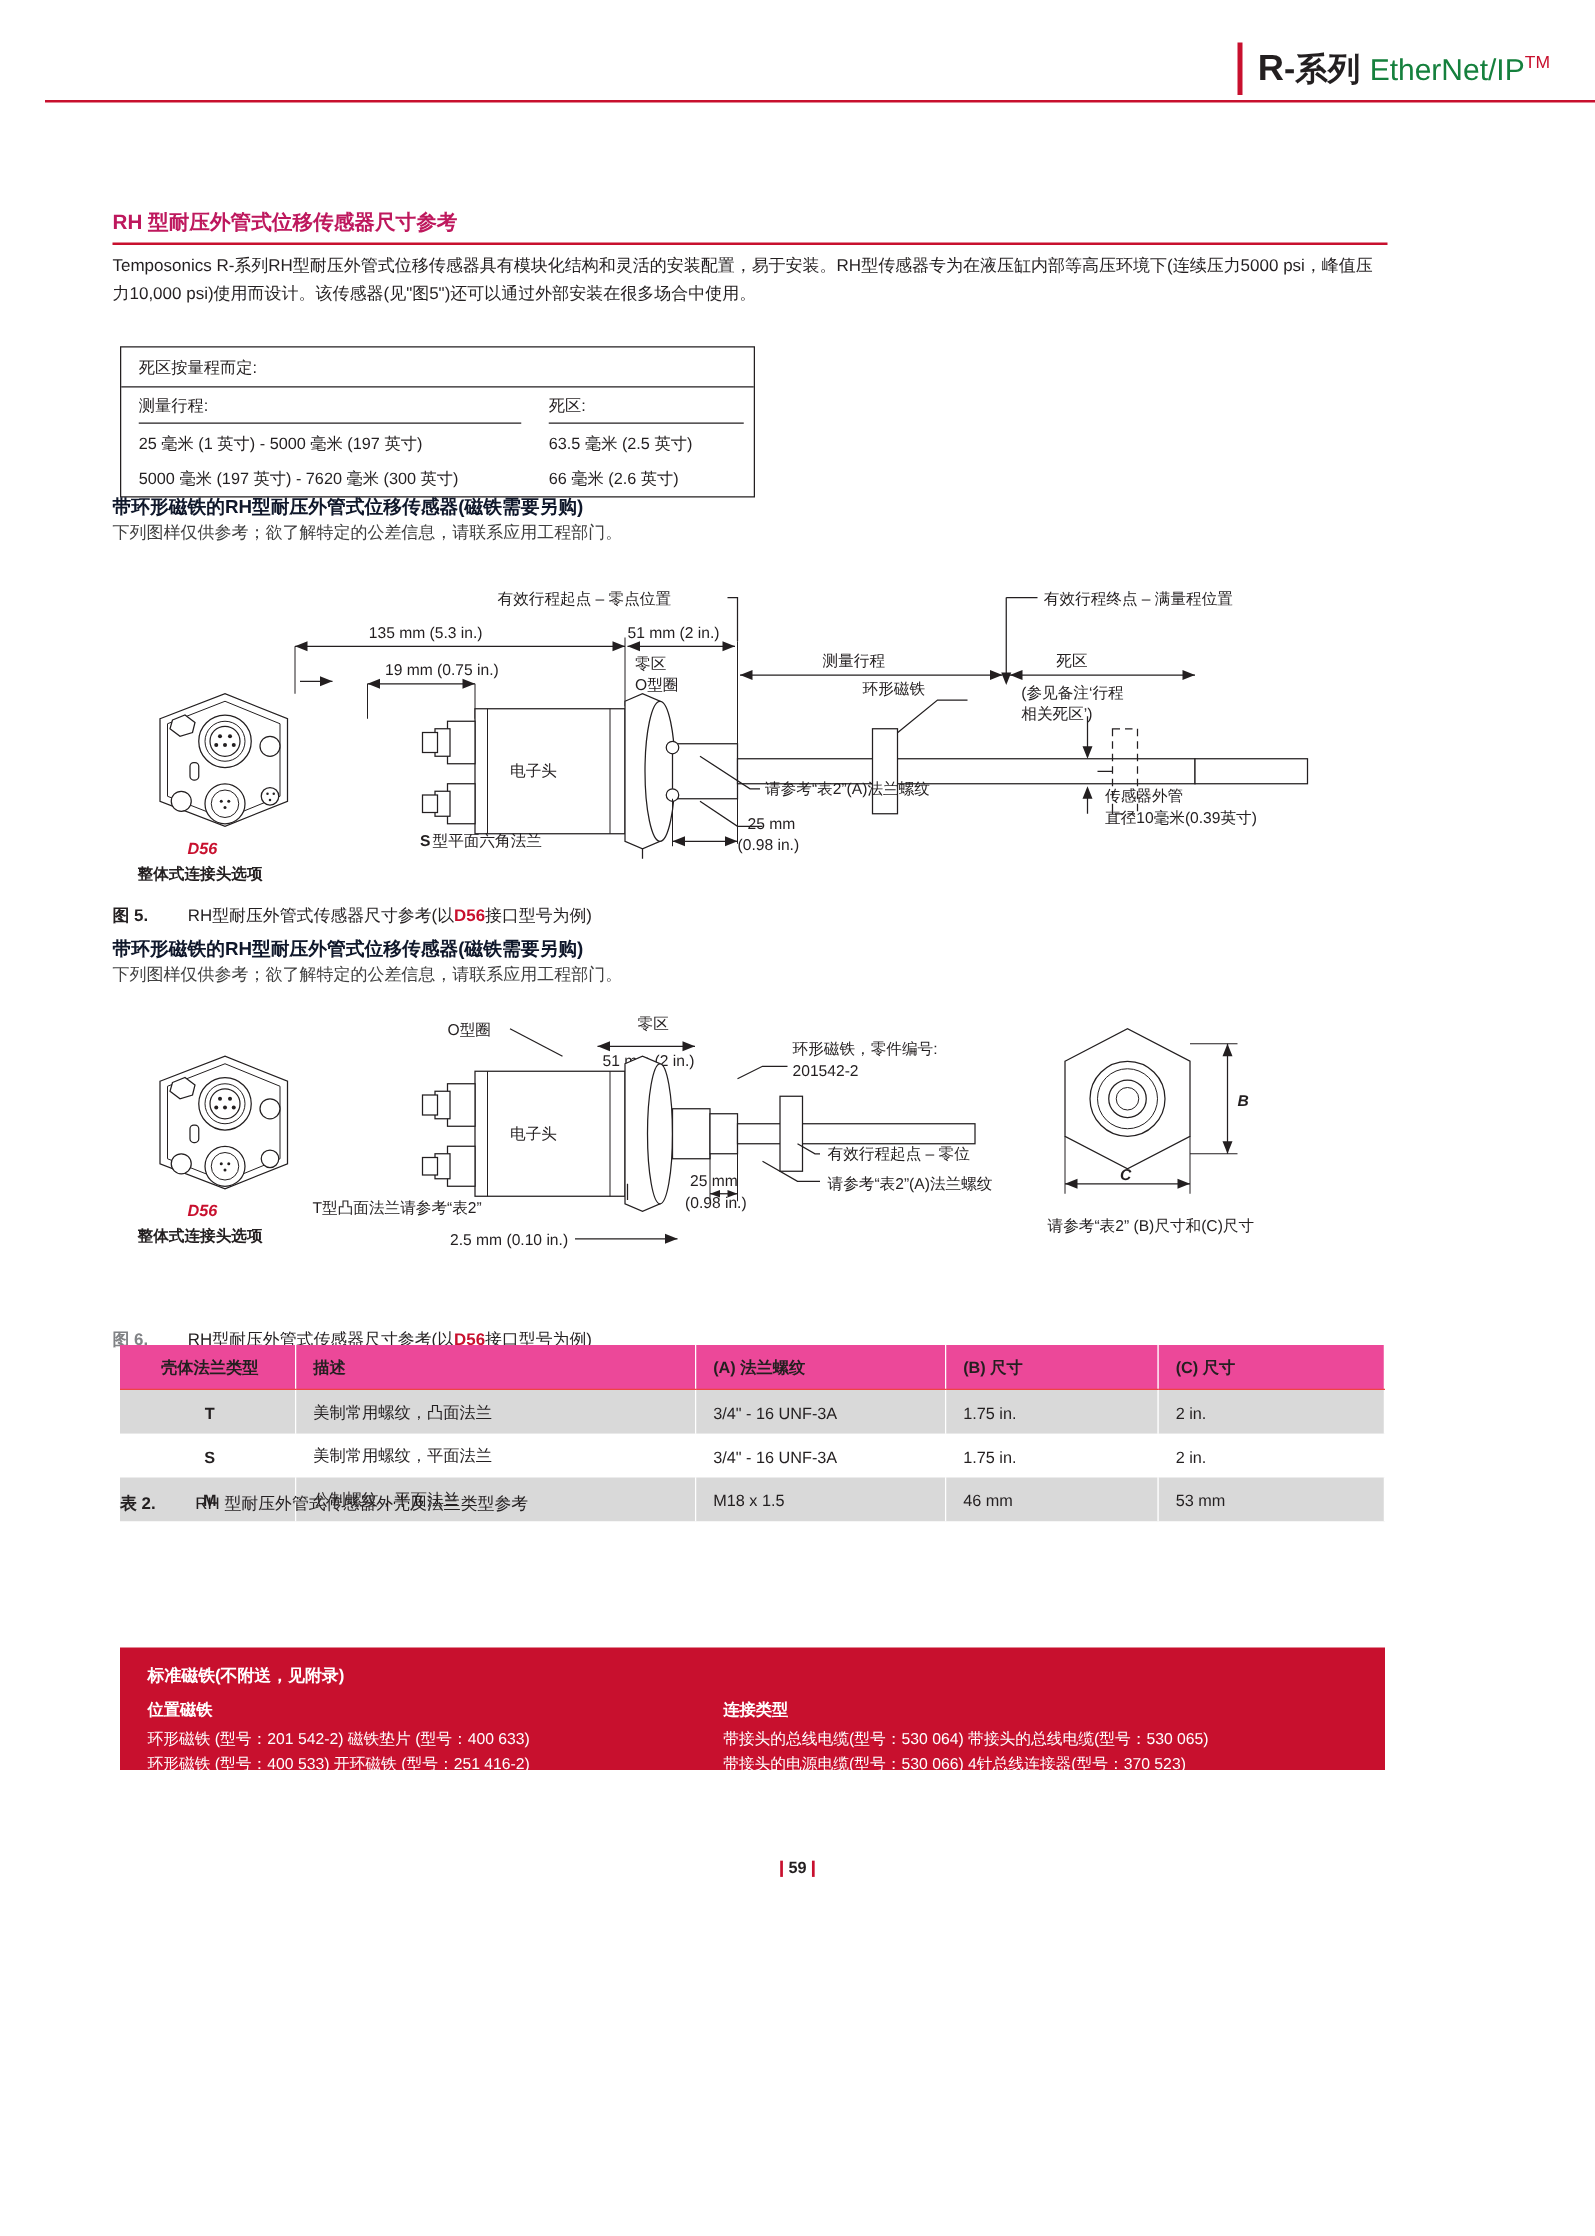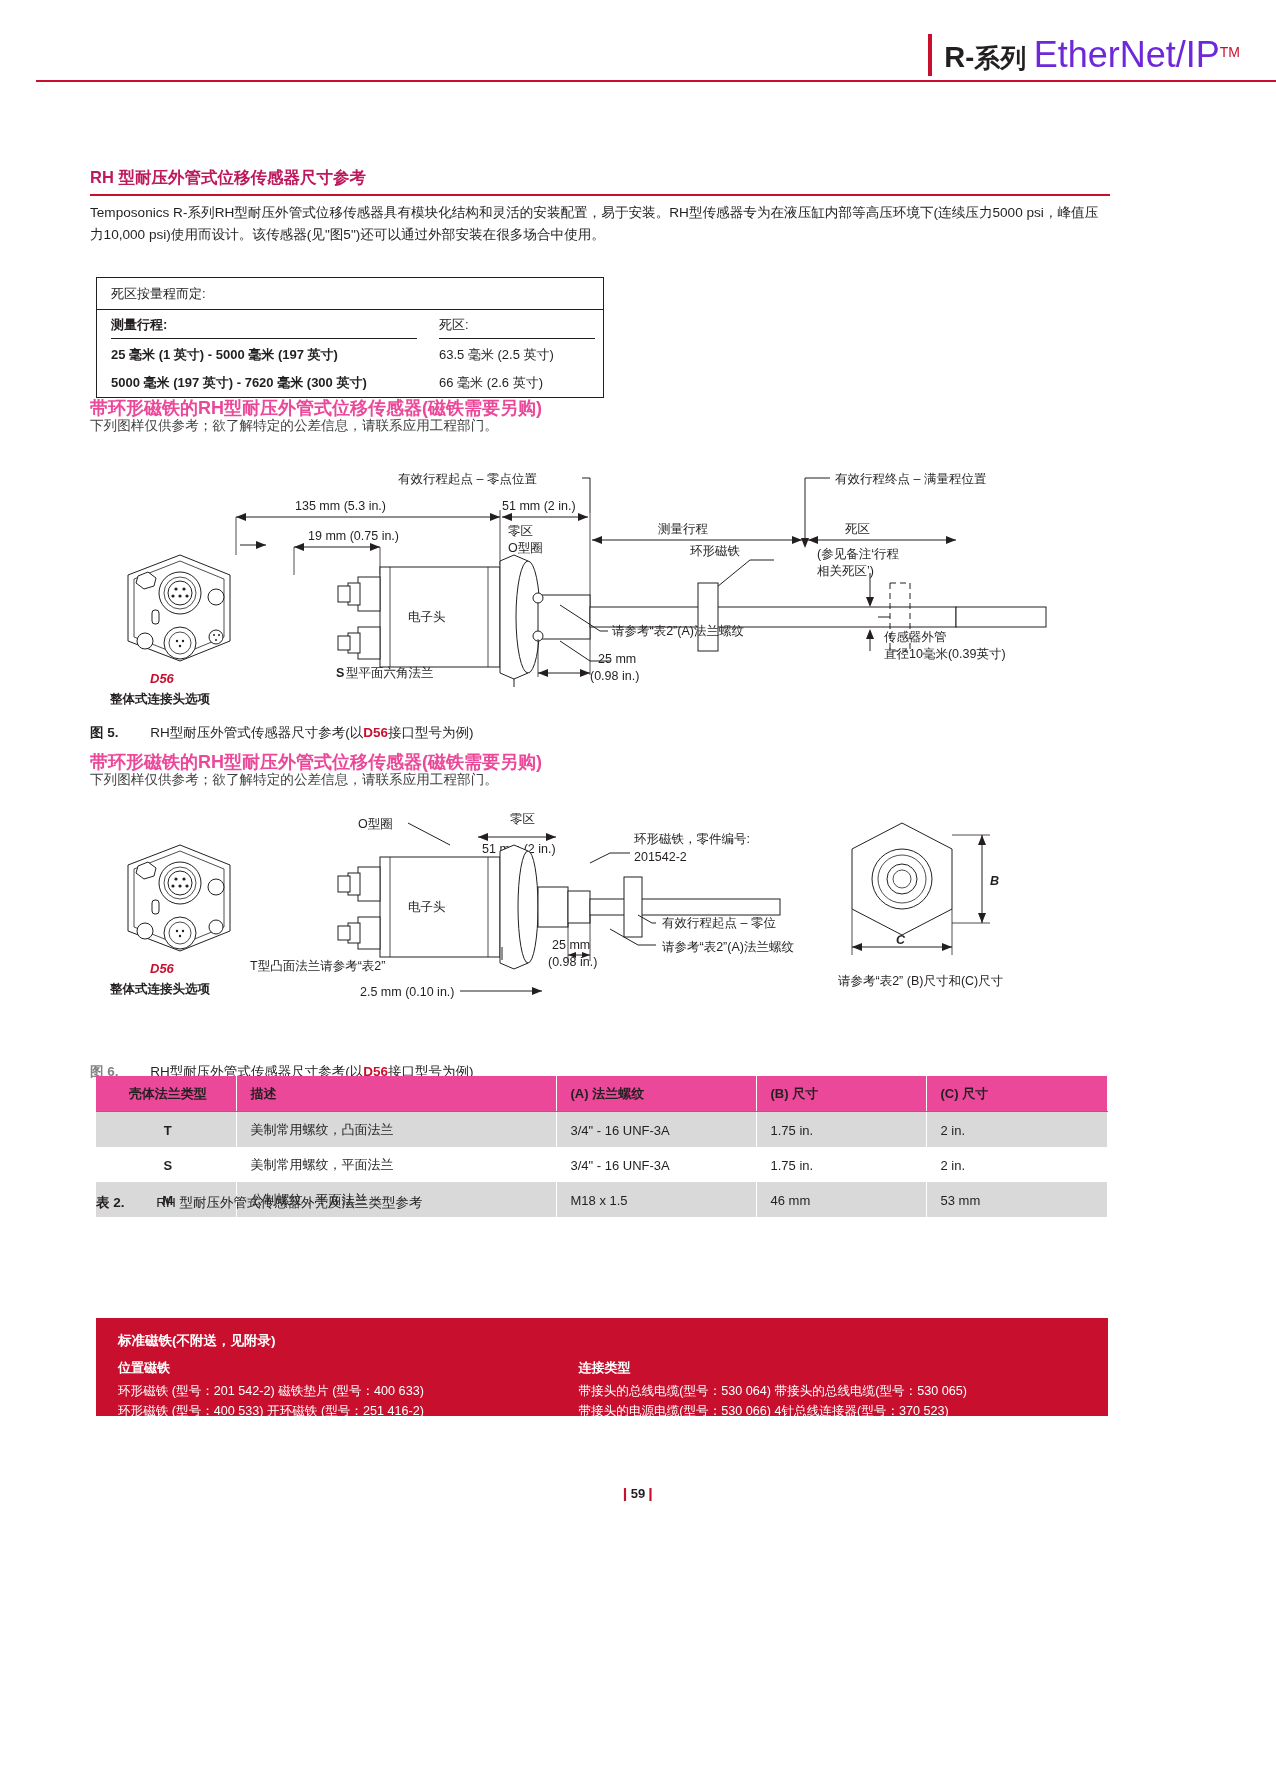--- a/index.html
+++ b/index.html
@@ -19,21 +19,21 @@
   .header { position:absolute; left:0; top:0; width:1276px; height:104px; }
   .hdr-inner {
     position:absolute; right:36px; top:34px;
     display:flex; align-items:center; gap:12px;
   }
   .hdr-bar { width:4px; height:42px; background:#c8102e; }
   .hdr-title { font-size:27px; letter-spacing:0px; white-space:nowrap; }
   .hdr-title .r { font-weight:bold; color:#231f20; font-size:29px; }
   .hdr-title .dash { color:#231f20; font-weight:bold; }
   .hdr-title .cn { color:#231f20; font-weight:bold; font-size:26px;}
-  .hdr-title .en { color:#6d28d9; font-weight:normal; font-size:36px; }
+  .hdr-title .en { color:#15803d; font-weight:normal; font-size:24px; }
   .hdr-title .tm { color:#c8102e; font-size:14px; vertical-align:super; }
   .hdr-rule { position:absolute; right:0; top:80px; width:1240px; height:2px; background:#c8102e; }
 
   
   .sec-head {
     position:absolute; left:90px; top:167px; width:1020px;
   }
   .sec-head .txt { color:#be185d; font-size:16.5px; font-weight:bold; }
   .sec-head .rule { margin-top:5px; width:1020px; height:2px; background:#c8102e; }
 
@@ -43,27 +43,27 @@
   }
 
   
   .dz-table {
     position:absolute; left:96px; top:277px; width:508px;
     border:1.4px solid #231f20; font-size:13px;
   }
   .dz-title { padding:7px 12px 6px 14px; border-bottom:1.2px solid #231f20; }
   .dz-row { display:flex; }
   .dz-hdr .dz-c1, .dz-hdr .dz-c2 { padding-bottom:2px; }
-  .dz-c1 { width:330px; padding:6px 10px 5px 14px;font-weight:bold; }
+  .dz-c1 { width:330px; padding:6px 10px 5px 14px; }
   .dz-c2 { width:auto; flex:1; padding:6px 8px 5px 12px; }
   .dz-hdr .dz-c1 > span, .dz-hdr .dz-c2 > span { display:block; padding-bottom:4px; border-bottom:1.2px solid #231f20; }
   .dz-data .dz-c1, .dz-data .dz-c2 { padding-top:5px; padding-bottom:5px; }
 
   
-  .red-head { position:absolute; font-size:18px; font-weight:bold; color:#ec4899; }
+  .red-head { position:absolute; font-size:15px; font-weight:bold; color:#0f172a; }
   .sub-note { position:absolute; font-size:13.6px; color:#404040; }
 
   
   .figure { position:absolute; }
   .fig-cap { position:absolute; font-size:13.5px; color:#231f20; }
   .fig-cap .lbl { font-weight:bold; }
   .fig-cap .d56 { color:#c8102e; font-weight:bold; }
   .fig-cap.grey .lbl { color:#808285; font-weight:bold; }
 
   svg { display:block; }

